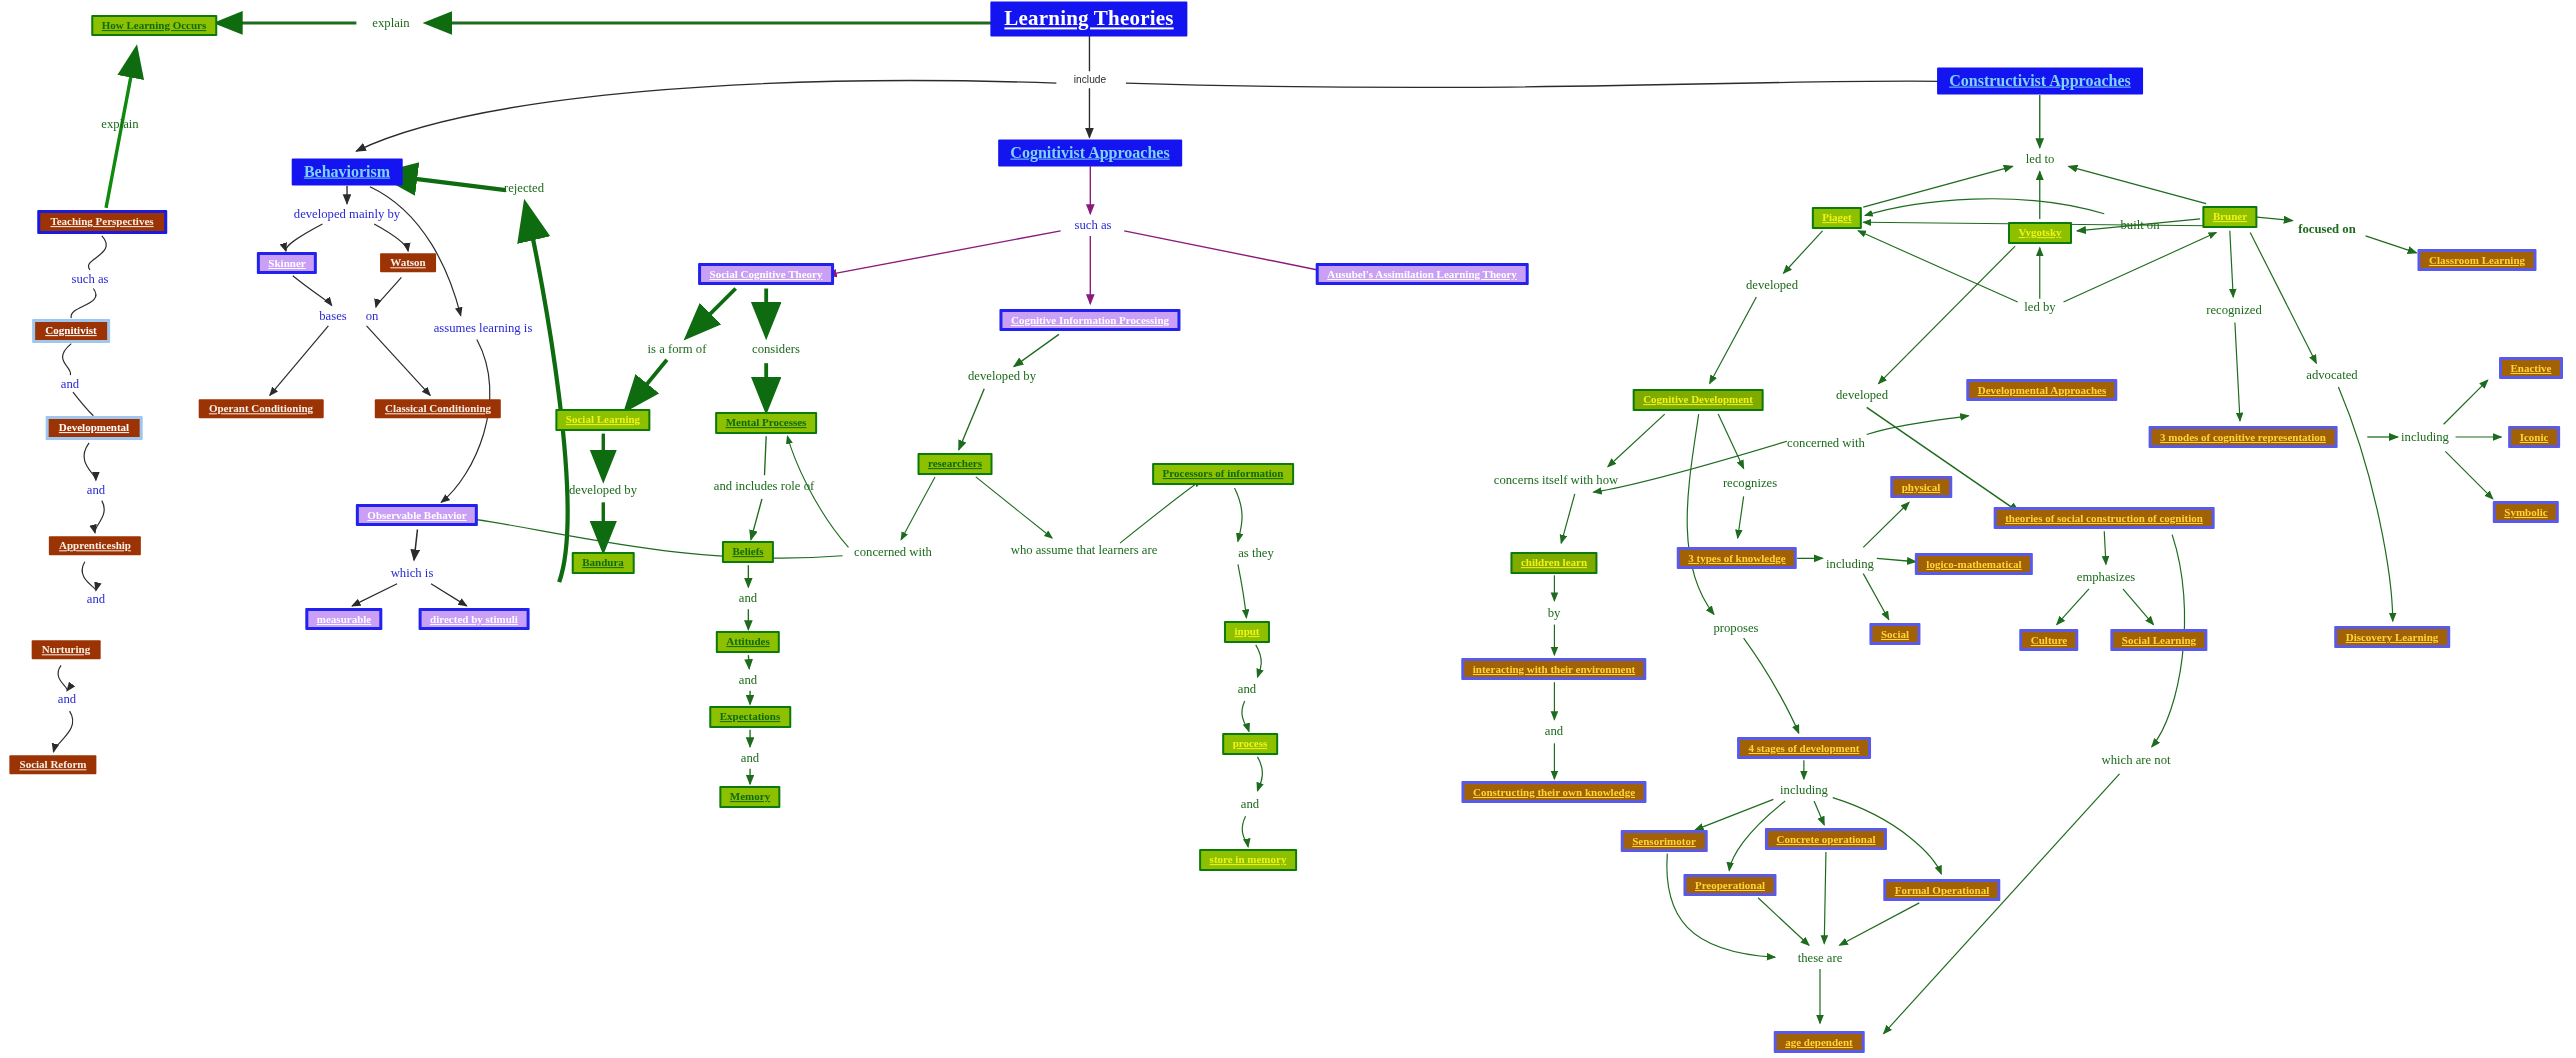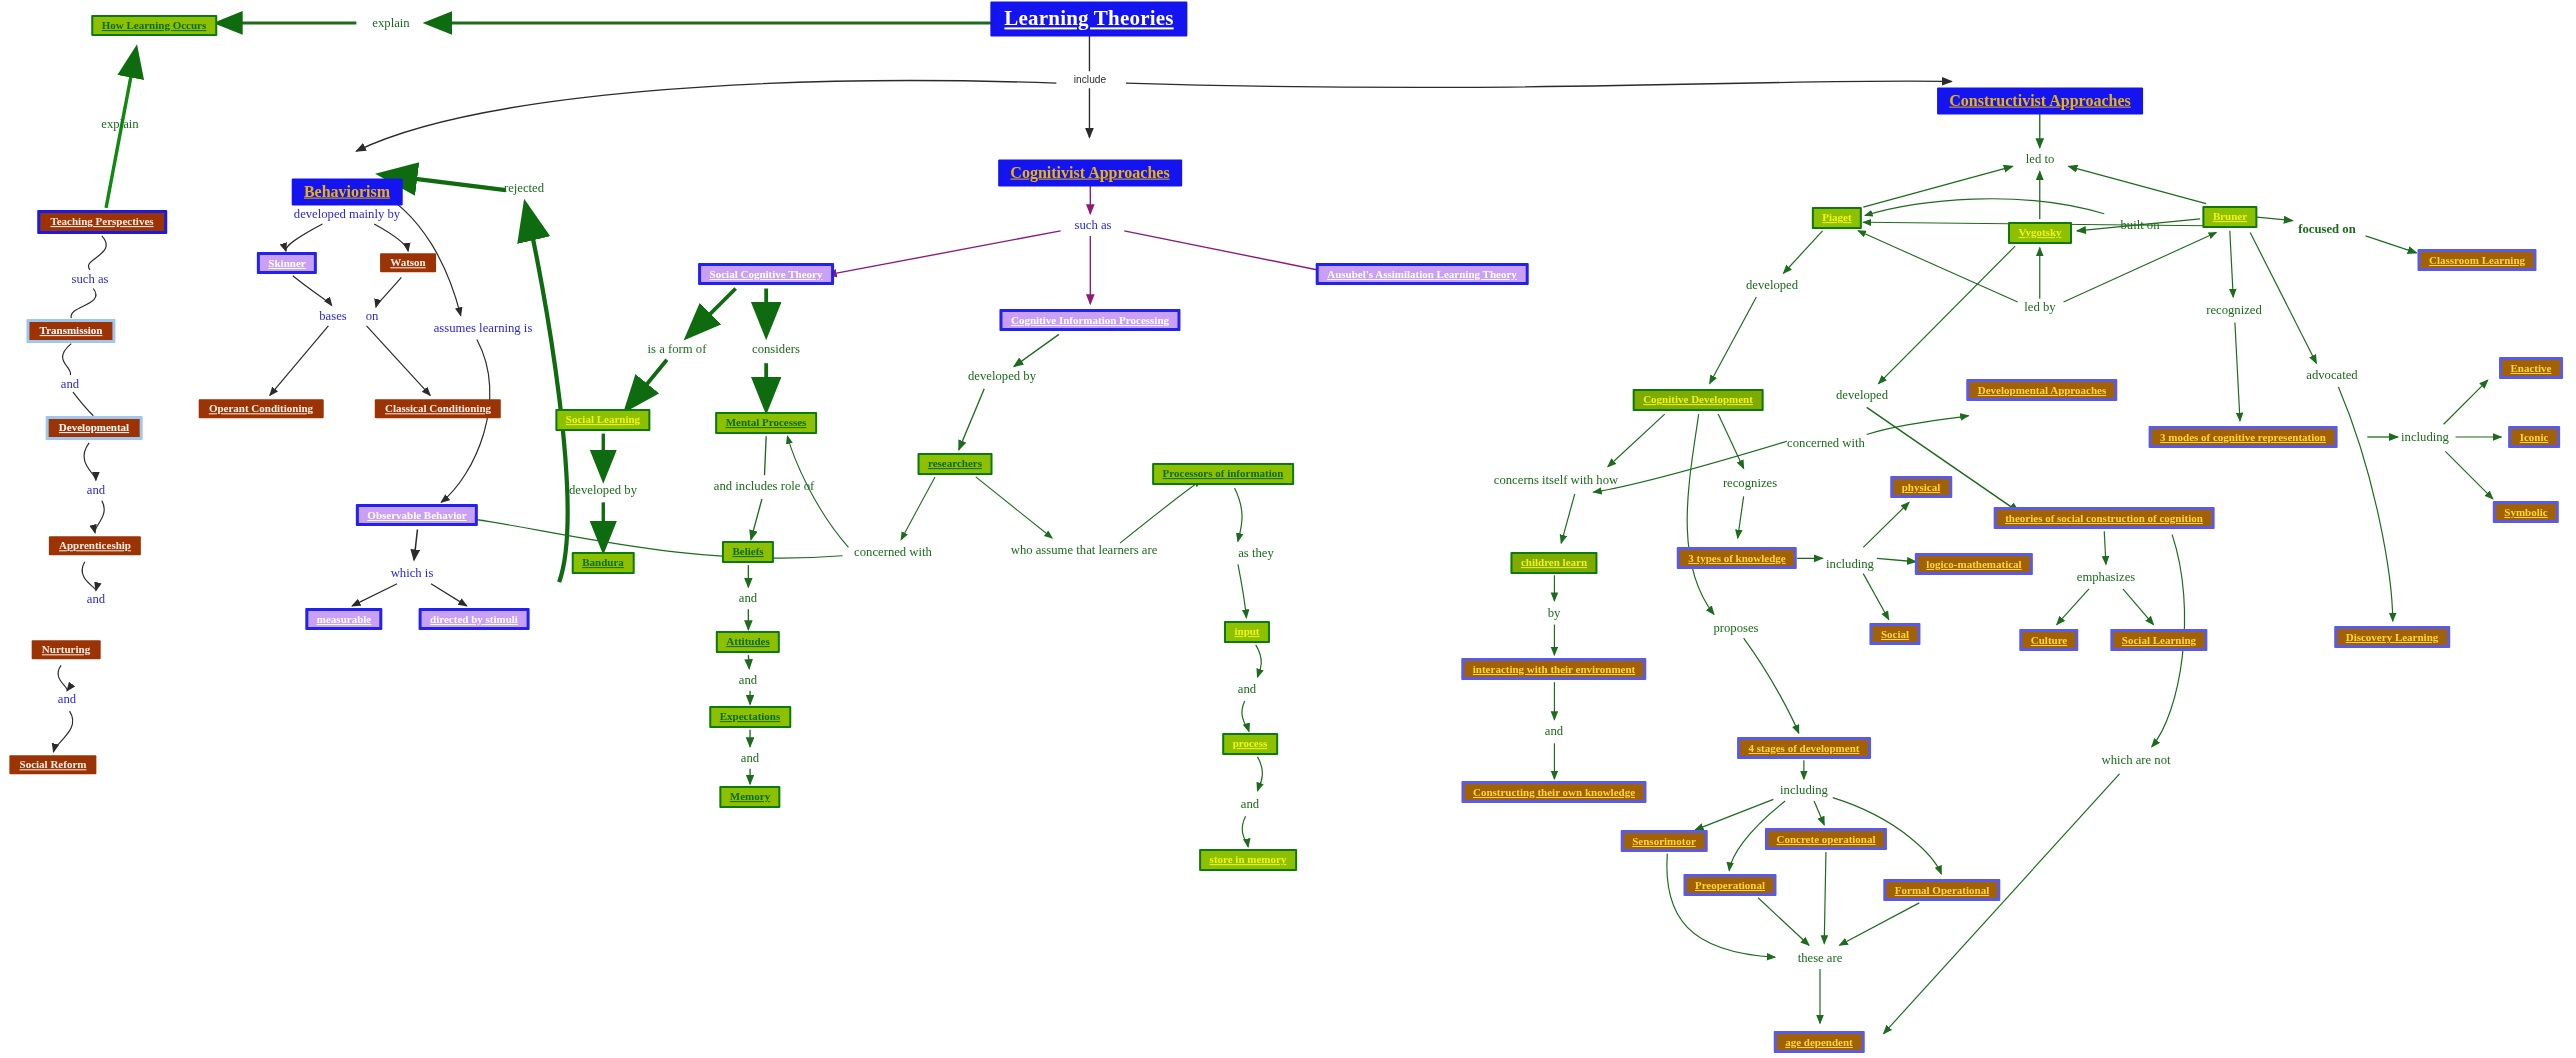--- a/index.html
+++ b/index.html
@@ -11,22 +11,22 @@
   .node{position:absolute;box-sizing:border-box;
         display:flex;align-items:center;justify-content:center;
         text-align:center;white-space:nowrap;
         border-radius:1px;font-weight:bold;line-height:1;
         transform:translate(-50%,-50%);text-decoration:underline;}
 
   
   .n-root{background:#1414f0;border:2.5px solid #1414f0;color:#ffffff;
           font-size:21px;letter-spacing:0.2px;padding:5.1px 12px;
           box-shadow:0 0 0 0 transparent;}
-  .n-blue{background:#1414f0;border:2.5px solid #1414f0;color:#eab308;
-          font-size:16px;padding:3.4px 10.2px;margin-top:20px;}
+  .n-blue{background:#1414f0;border:2.5px solid #1414f0;color:#7dd3fc;
+          font-size:16px;padding:3.4px 10.2px;}
   .n-lav{background:#c9a0f5;border:3.4px solid #2222ee;color:#ffffff;
          font-size:11px;padding:2.5px 8.5px;}
   .n-lav-y{background:#a16207;border:3.4px solid #5a5ae8;color:#ffd633;
            font-size:11px;padding:2.5px 8.5px;}
   .n-brown{background:#9c3305;border:none;color:#f5efe6;
            font-size:11px;padding:4.2px 10.2px;}
   .n-brown-blue{background:#9c3305;border:3.4px solid #1a1ae0;color:#f5efe6;
                 font-size:11px;padding:3.4px 10.2px;}
   .n-brown-lblue{background:#9c3305;border:3.4px solid #9ec6ef;color:#ffffff;
                  font-size:11px;padding:3.4px 10.2px;}
@@ -216,21 +216,21 @@
     </g>
   </svg>
 
   <div id="node-layer">
       <div class="node n-root" style="left: 1089px; top: 18.7px;">Learning Theories</div>
       <div class="node n-green-dk" style="left: 154px; top: 25.5px;">How Learning Occurs</div>
       <div class="node n-blue" style="left: 2040px; top: 81px;">Constructivist Approaches</div>
       <div class="node n-blue" style="left: 347px; top: 172px;">Behaviorism</div>
       <div class="node n-blue" style="left: 1090px; top: 153px;">Cognitivist Approaches</div>
       <div class="node n-brown-blue" style="left: 102px; top: 222px;">Teaching Perspectives</div>
-      <div class="node n-brown-lblue" style="left: 71px; top: 331px;">Transmission</div>
+      <div class="node n-brown-lblue" style="left: 71px; top: 331px;">Cognitivist</div>
       <div class="node n-brown-lblue" style="left: 94px; top: 428px;">Developmental</div>
       <div class="node n-brown" style="left: 95px; top: 546px;">Apprenticeship</div>
       <div class="node n-brown" style="left: 66px; top: 650px;">Nurturing</div>
       <div class="node n-brown" style="left: 53px; top: 765px;">Social Reform</div>
       <div class="node n-lav" style="left: 287px; top: 263px;">Skinner</div>
       <div class="node n-brown" style="left: 408px; top: 263px;">Watson</div>
       <div class="node n-brown" style="left: 261px; top: 409px;">Operant Conditioning</div>
       <div class="node n-brown" style="left: 438px; top: 409px;">Classical Conditioning</div>
       <div class="node n-lav" style="left: 417px; top: 515px;">Observable Behavior</div>
       <div class="node n-lav" style="left: 344px; top: 619px;">measurable</div>

